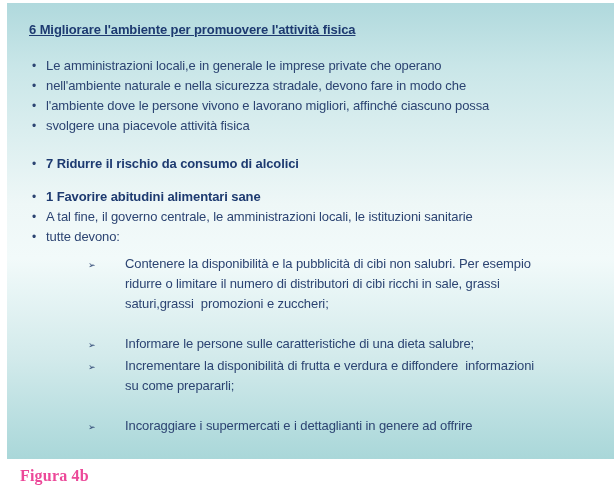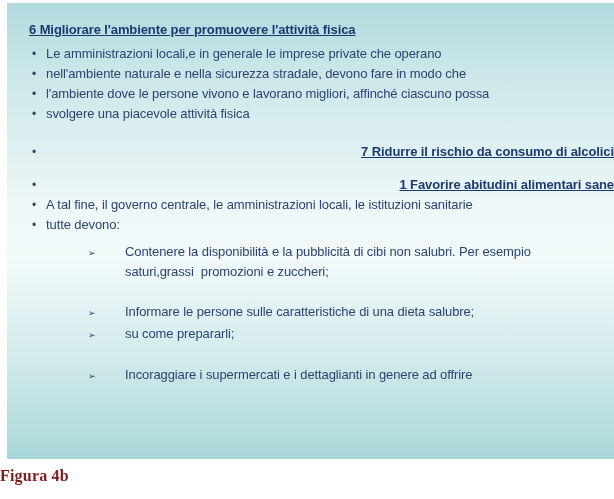--- a/index.html
+++ b/index.html
@@ -36,39 +36,37 @@
     color: #2c4472;
     font-size: 13px;
     line-height: 20px;
     letter-spacing: -0.1px;
   }
   .line, .txt, .heading { white-space: pre; }
   .heading {
     font-weight: bold;
     text-decoration: underline;
     color: #1d3a70;
-    margin-bottom: 4px;
+    margin-bottom: 16px;
   }
   .row {
     display: flex;
     align-items: flex-start;
   }
   .dot {
     width: 14px;
     margin-left: 3px;
     flex: 0 0 14px;
     font-size: 12px;
     color: #2c4472;
   }
   .row .txt { flex: 1 1 auto; }
   .row.bold-u .txt {
     font-weight: bold;
-    text-decoration: underline;
     color: #1d3a70;
-    text-align: right;
   }
   .gap-7 { margin-top: 18px; }
   .gap-8 { margin-top: 13px; }
   .subs { margin-top: 7px; }
   .sub {
     display: flex;
     align-items: flex-start;
     margin-left: 59px;
   }
   .arrow {
@@ -76,26 +74,26 @@
     width: 37px;
     font-size: 9px;
     line-height: 20px;
     padding-top: 1px;
     color: #2c4472;
   }
   .sub-gap { margin-top: 20px; }
   .sub-tight { margin-top: 1px; }
   .caption {
     position: absolute;
-    left: 0;
+    left: 20px;
     top: 467px;
     font-family: "Liberation Serif", serif;
     font-weight: bold;
     font-size: 16px;
-    color: #7f1d1d;
+    color: #ec4899;
     letter-spacing: 0.2px;
   }
 </style>
 </head>
 <body>
 
 <div class="page">
 
   <div class="panel">
     <div class="content">
@@ -136,34 +134,36 @@
         <span class="dot">•</span>
         <span class="txt">tutte devono:</span>
       </div>
 
       <div class="subs">
 
         <div class="sub">
           <span class="arrow">➢</span>
           <div>
             <div class="line">Contenere la disponibilità e la pubblicità di cibi non salubri. Per esempio</div>
+            <div class="line">ridurre o limitare il numero di distributori di cibi ricchi in sale, grassi</div>
             <div class="line">saturi,grassi  promozioni e zuccheri;</div>
           </div>
         </div>
 
         <div class="sub sub-gap">
           <span class="arrow">➢</span>
           <div>
             <div class="line">Informare le persone sulle caratteristiche di una dieta salubre;</div>
           </div>
         </div>
 
         <div class="sub sub-tight">
           <span class="arrow">➢</span>
           <div>
+            <div class="line">Incrementare la disponibilità di frutta e verdura e diffondere  informazioni</div>
             <div class="line">su come prepararli;</div>
           </div>
         </div>
 
         <div class="sub sub-gap">
           <span class="arrow">➢</span>
           <div>
             <div class="line">Incoraggiare i supermercati e i dettaglianti in genere ad offrire</div>
           </div>
         </div>

